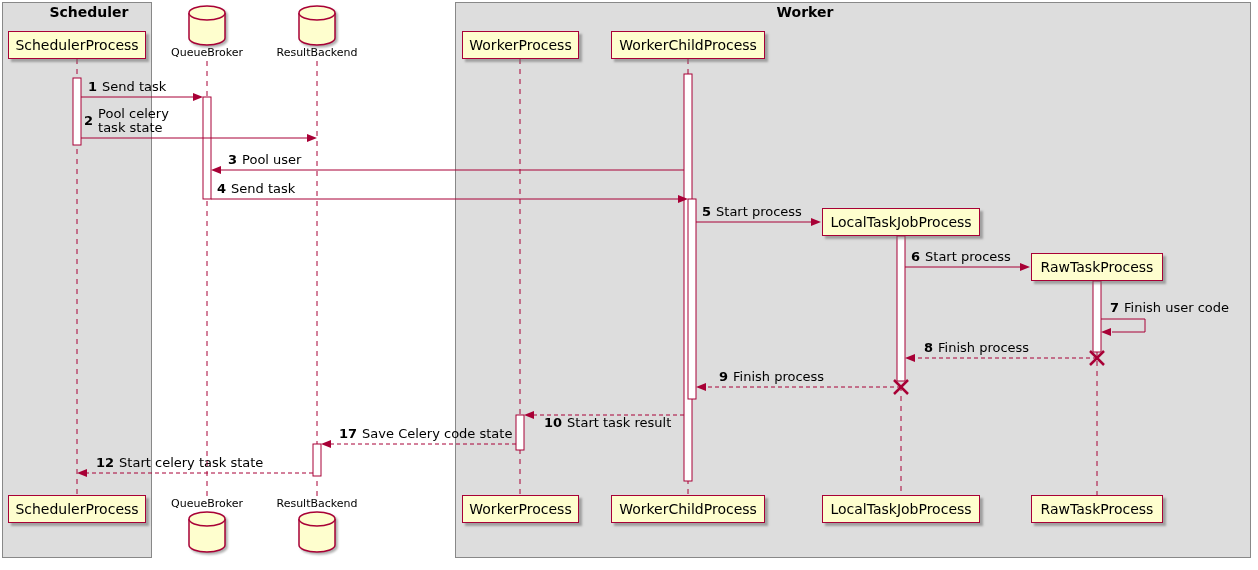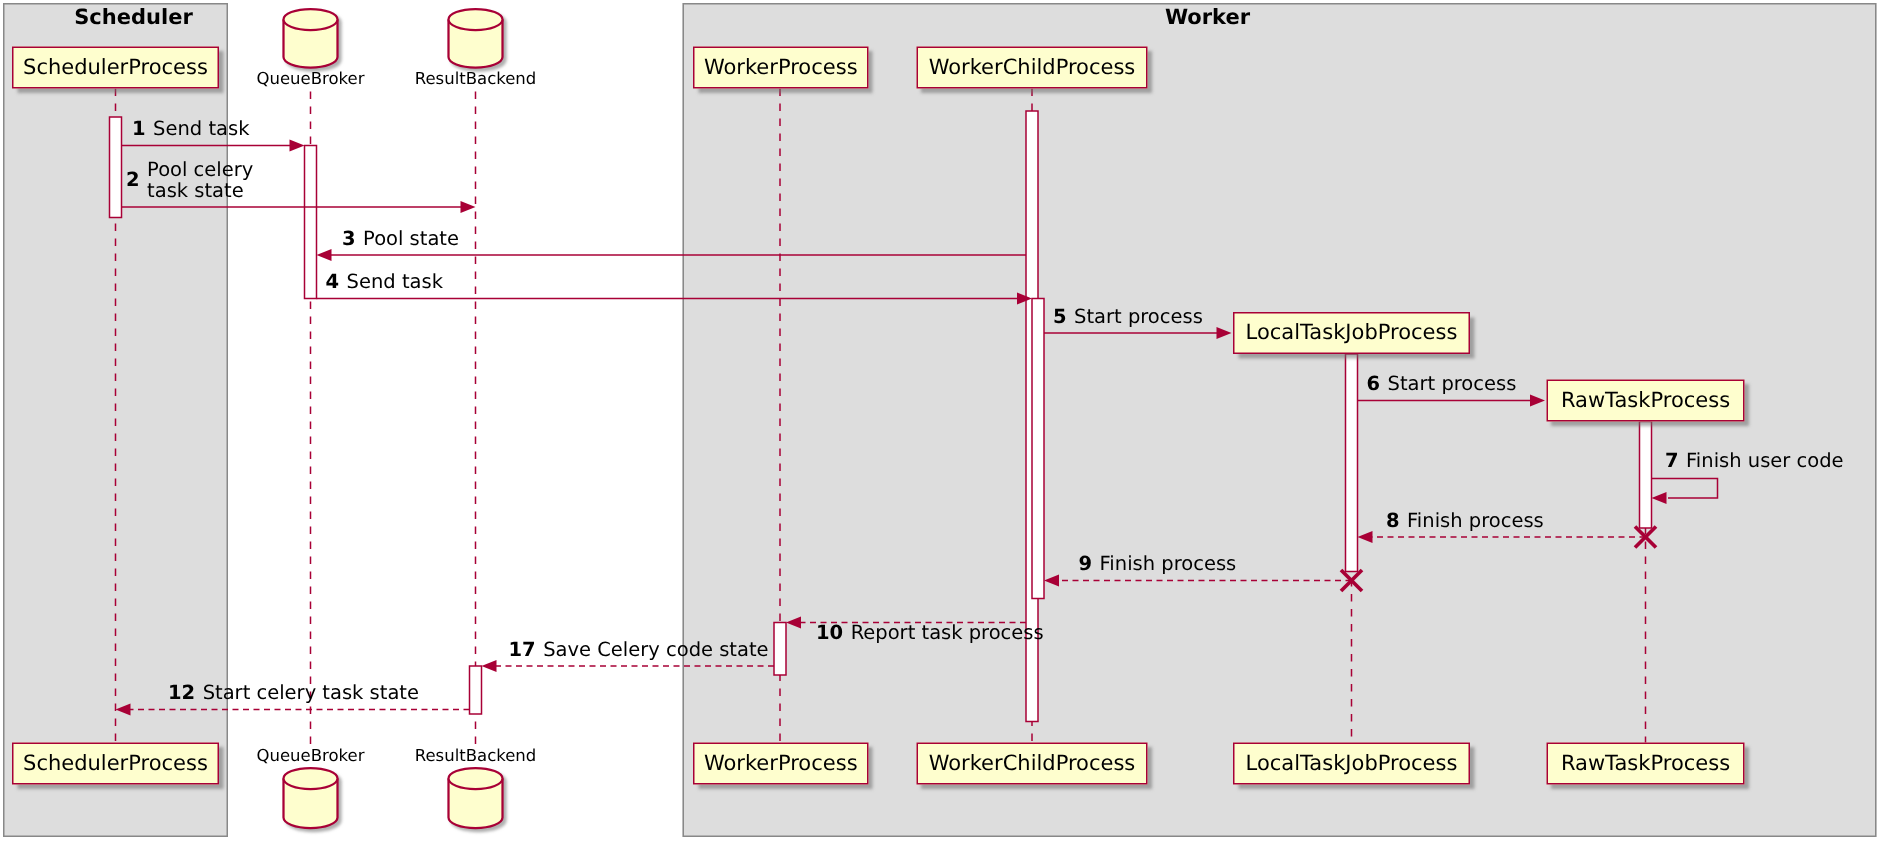--- a/index.html
+++ b/index.html
@@ -182,21 +182,21 @@
       <b>1</b>
       <span class="txt">Send task</span>
     </div>
   <div class="mlabel" style="left:84px;   top:107px">
       <b>2</b>
       <span class="txt">Pool celery
 task state</span>
     </div>
   <div class="mlabel" style="left:228px;  top:153px">
       <b>3</b>
-      <span class="txt">Pool state</span>
+      <span class="txt">Pool user</span>
     </div>
   <div class="mlabel" style="left:217px;  top:182px">
       <b>4</b>
       <span class="txt">Send task</span>
     </div>
   <div class="mlabel" style="left:702px;  top:205px">
       <b>5</b>
       <span class="txt">Start process</span>
     </div>
   <div class="mlabel" style="left:911px;  top:250px">
@@ -210,24 +210,24 @@
   <div class="mlabel" style="left:924px;  top:341px">
       <b>8</b>
       <span class="txt">Finish process</span>
     </div>
   <div class="mlabel" style="left:719px;  top:370px">
       <b>9</b>
       <span class="txt">Finish process</span>
     </div>
   <div class="mlabel" style="left:544px;  top:416px">
       <b>10</b>
-      <span class="txt">Report task process</span>
+      <span class="txt">Start task result</span>
     </div>
   <div class="mlabel" style="left:339px;  top:427px">
       <b>17</b>
       <span class="txt">Save Celery code state</span>
     </div>
-  <div class="mlabel" style="left:112px;   top:456px">
+  <div class="mlabel" style="left:96px;   top:456px">
       <b>12</b>
       <span class="txt">Start celery task state</span>
     </div>
 
 </div>
 
 </body></html>

